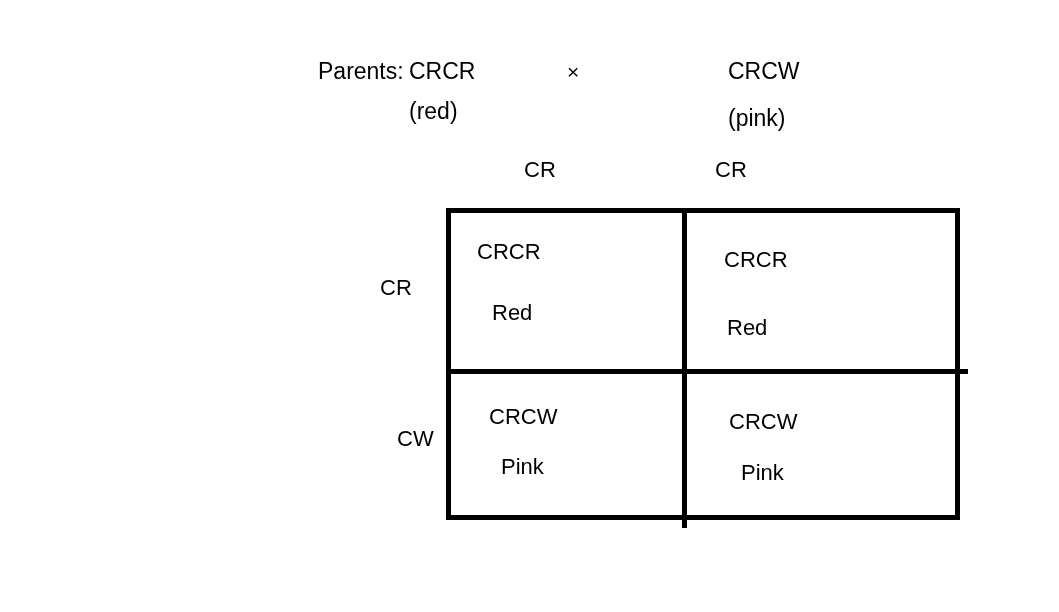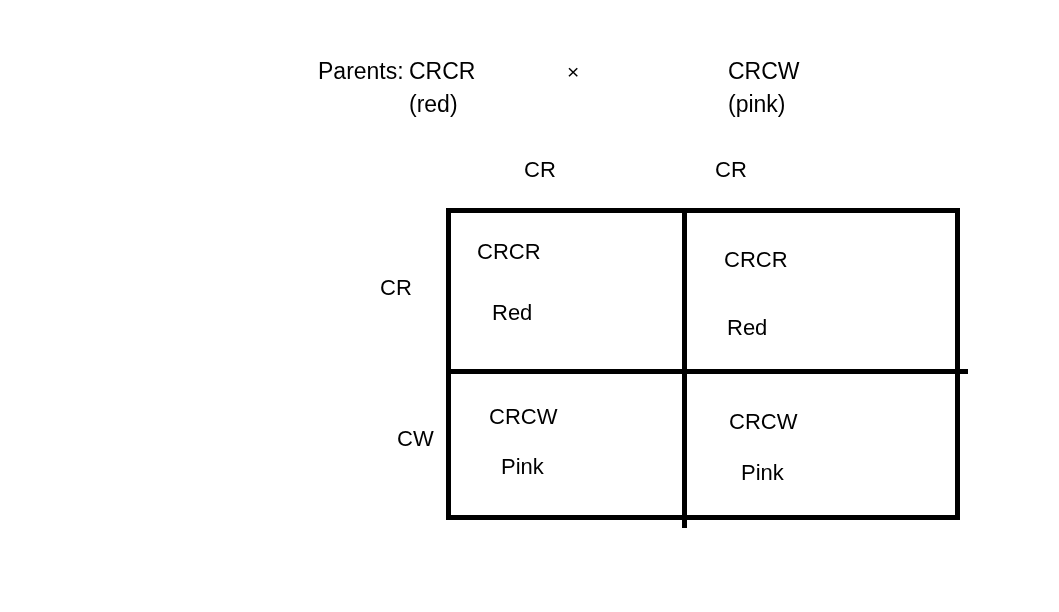--- a/index.html
+++ b/index.html
@@ -34,41 +34,41 @@
     position: absolute;
     left: 409px;
     top: 56px;
     font-size: 23px;
     line-height: 30px;
     text-align: left;
     white-space: nowrap;
   }
   .parent-one .pheno {
     display: block;
-    margin-top: 3px;
+    margin-top: 10px;
   }
   .cross-symbol {
     position: absolute;
     left: 567px;
     top: 58px;
     font-size: 21px;
     line-height: 28px;
   }
   .parent-two {
     position: absolute;
     left: 728px;
     top: 56px;
     font-size: 23px;
     line-height: 30px;
     text-align: left;
     white-space: nowrap;
   }
   .parent-two .pheno {
     display: block;
-    margin-top: 3px;
+    margin-top: 17px;
   }
 
   
   .col-head {
     position: absolute;
     top: 156px;
     font-size: 22px;
     line-height: 28px;
     white-space: nowrap;
   }

